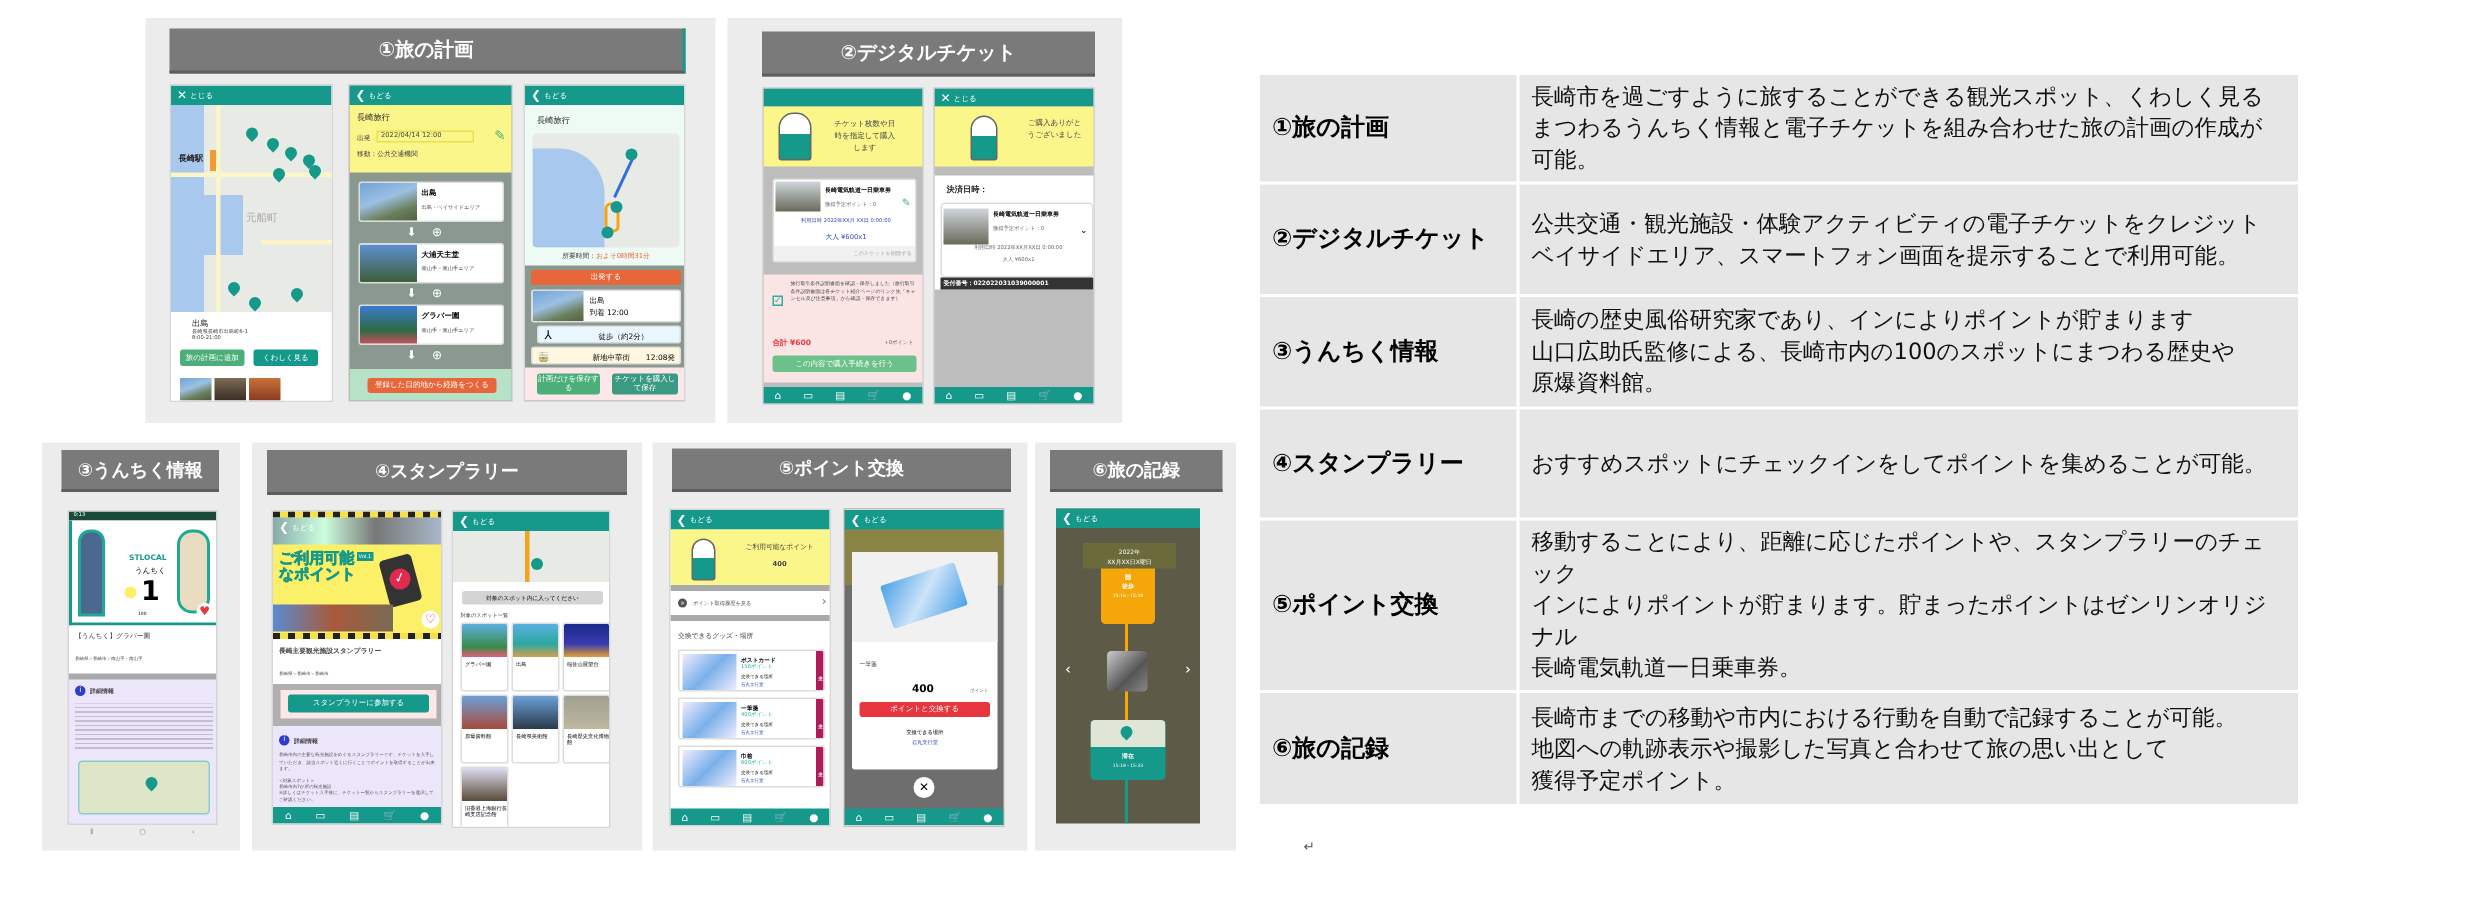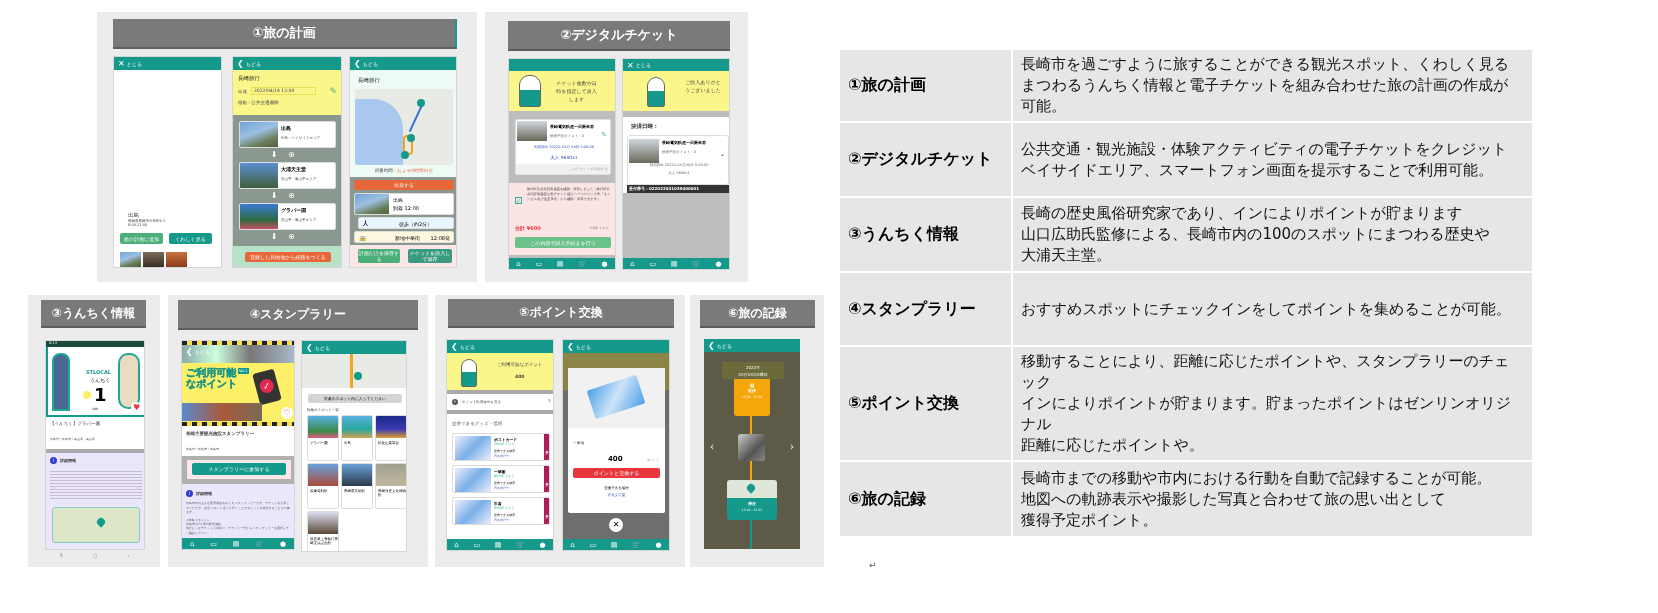--- a/index.html
+++ b/index.html
@@ -34,20 +34,39 @@
 <body>
 
 <div class="panel" style="left:97px;top:12px;width:380px;height:270px;">
   <div class="ptitle" style="left:16px;top:7px;width:344px;height:30px;border-right:2px solid #14998a;">①旅の計画</div>
 
   <div class="phone" style="left:16px;top:44px;width:109px;height:212px;">
     <div class="hdr">
         <span class="ic">✕</span>
         <span>とじる</span>
       </div>
+    <div class="map" style="left:0;top:13px;width:109px;height:138px;">
+      <div class="water" style="left:0;top:0;width:22px;height:138px;"></div>
+      <div class="water" style="left:0;top:60px;width:48px;height:40px;"></div>
+      <div class="road" style="left:30px;top:0;width:3px;height:138px;"></div>
+      <div class="road" style="left:0;top:45px;width:109px;height:3px;"></div>
+      <div class="road" style="left:60px;top:90px;width:49px;height:3px;"></div>
+      <div style="position:absolute;left:26px;top:30px;width:4px;height:14px;background:#f39a32"></div>
+      <div class="small" style="position:absolute;left:5px;top:32px;font-weight:bold">長崎駅</div>
+      <div class="tiny" style="position:absolute;left:50px;top:70px;font-size:7px;color:#aaa">元船町</div>
+      <div class="pin" style="left:50px;top:15px"></div>
+      <div class="pin" style="left:64px;top:22px"></div>
+      <div class="pin" style="left:76px;top:28px"></div>
+      <div class="pin" style="left:88px;top:33px"></div>
+      <div class="pin" style="left:68px;top:42px"></div>
+      <div class="pin" style="left:92px;top:40px"></div>
+      <div class="pin" style="left:38px;top:118px"></div>
+      <div class="pin" style="left:52px;top:128px"></div>
+      <div class="pin" style="left:80px;top:122px"></div>
+    </div>
     <div style="position:absolute;left:0;top:151px;width:109px;height:61px;background:#fff;border-radius:4px 4px 0 0;">
       <div class="small" style="position:absolute;left:14px;top:4px">出島</div>
       <div class="tiny" style="position:absolute;left:14px;top:11px;font-size:3.5px">長崎県長崎市出島町6-1</div>
       <div class="tiny" style="position:absolute;left:14px;top:15px;font-size:3.5px">8:00-21:00</div>
       <div class="btn green" style="left:6px;top:25px;width:43px;height:11px">旅の計画に追加</div>
       <div class="btn teal" style="left:55px;top:25px;width:43px;height:11px">くわしく見る</div>
       <div class="photo" style="left:6px;top:44px;width:21px;height:15px"></div>
       <div class="photo" style="left:29px;top:44px;width:21px;height:15px;background:linear-gradient(#7b6a55,#3a2e24)"></div>
       <div class="photo" style="left:52px;top:44px;width:21px;height:15px;background:linear-gradient(#c9733a,#8a3a1e)"></div>
     </div>
@@ -439,35 +458,35 @@
     <td class="v">
           <div>公共交通・観光施設・体験アクティビティの電子チケットをクレジット</div>
           <div>ベイサイドエリア、スマートフォン画面を提示することで利用可能。</div>
         </td>
   </tr>
   <tr style="height:75px">
     <td class="k">③うんちく情報</td>
     <td class="v">
           <div>長崎の歴史風俗研究家であり、インによりポイントが貯まります</div>
           <div>山口広助氏監修による、長崎市内の100のスポットにまつわる歴史や</div>
-          <div>大浦天主堂。</div>
+          <div>原爆資料館。</div>
         </td>
   </tr>
   <tr style="height:74px">
     <td class="k">④スタンプラリー</td>
     <td class="v">
           <div>おすすめスポットにチェックインをしてポイントを集めることが可能。</div>
         </td>
   </tr>
   <tr style="height:76px">
     <td class="k">⑤ポイント交換</td>
     <td class="v">
           <div>移動することにより、距離に応じたポイントや、スタンプラリーのチェック</div>
           <div>インによりポイントが貯まります。貯まったポイントはゼンリンオリジナル</div>
-          <div>距離に応じたポイントや。</div>
+          <div>長崎電気軌道一日乗車券。</div>
         </td>
   </tr>
   <tr style="height:76px">
     <td class="k">⑥旅の記録</td>
     <td class="v">
           <div>長崎市までの移動や市内における行動を自動で記録することが可能。</div>
           <div>地図への軌跡表示や撮影した写真と合わせて旅の思い出として</div>
           <div>獲得予定ポイント。</div>
         </td>
   </tr>

